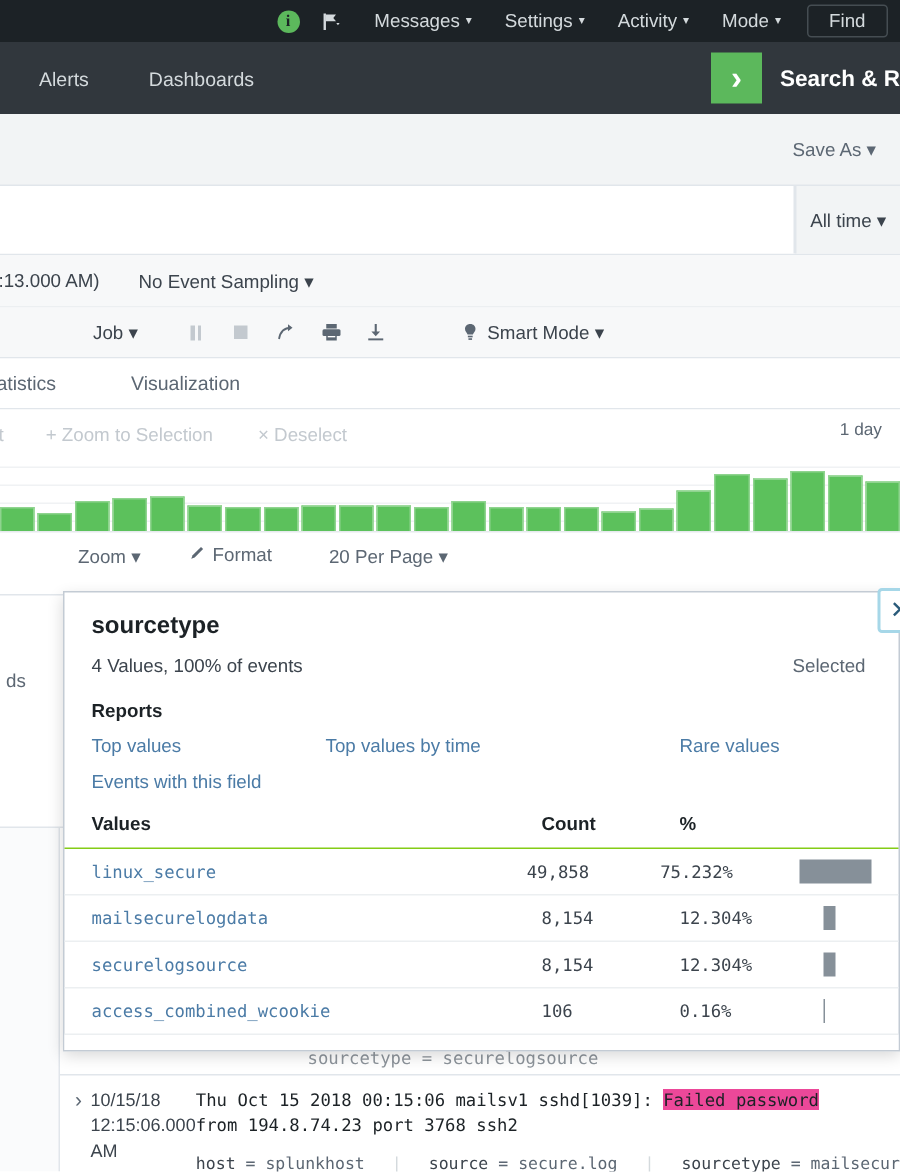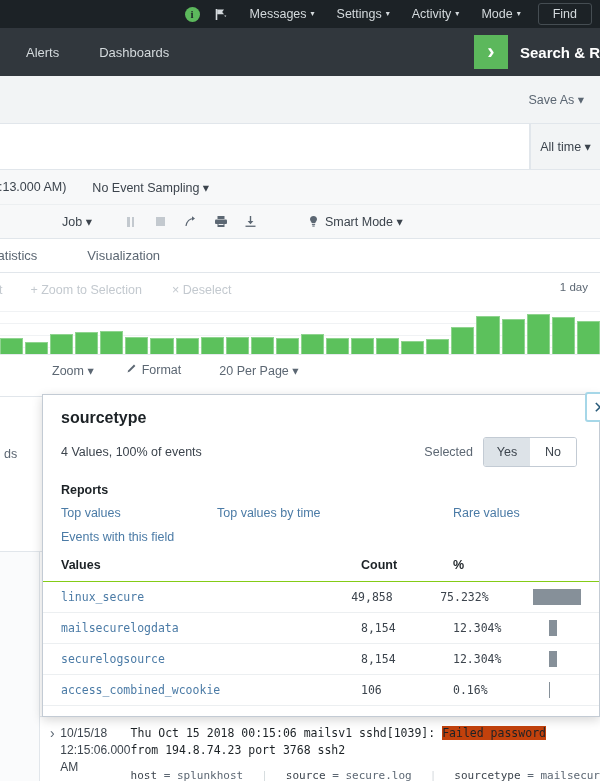--- a/index.html
+++ b/index.html
@@ -231,21 +231,21 @@
     border-top: 1px solid #e1e6eb;
   }
   .ev-caret {
     width: 28px; color: #5c6773; font-size: 14px; padding-left: 10px;
     cursor: pointer;
   }
   .ev-time {
     width: 122px; font-size: 12px; color: #3c444d; line-height: 17px;
   }
   .ev-body { flex: 1; font-family: "DejaVu Sans Mono", monospace; font-size: 11.5px; color: #1c2226; line-height: 17px; }
-  .hl { background: #c2410c; text-align: right; }
+  .hl { background: #ec4899; text-align: right; }
   .ev-meta {
     margin-top: 8px; font-family: "DejaVu Sans Mono", monospace;
     font-size: 11px; color: #5c6773; display: flex; gap: 18px;
     white-space: nowrap;
   }
   .ev-meta b { font-weight: normal; color: #3c444d; }
   .meta-div { color: #d4dadd; }
 </style>
 </head>
 <body>
@@ -407,24 +407,20 @@
   <div class="modal">
     <div class="modal-head">
       <div class="modal-title">sourcetype</div>
       <div class="close-btn">✕</div>
     </div>
 
     <div class="modal-sub">
       <div class="sub-txt">4 Values, 100% of events</div>
       <div class="sel-wrap">
         <span class="sel-lbl">Selected</span>
-        <div class="toggle">
-          <div class="on">Yes</div>
-          <div>No</div>
-        </div>
       </div>
     </div>
 
     <div class="reports">
       <div class="rep-title">Reports</div>
       <div class="rep-grid">
         <div class="rep-c1"><span class="rep-lnk">Top values</span></div>
         <div class="rep-c2"><span class="rep-lnk">Top values by time</span></div>
         <div><span class="rep-lnk">Rare values</span></div>
       </div>

